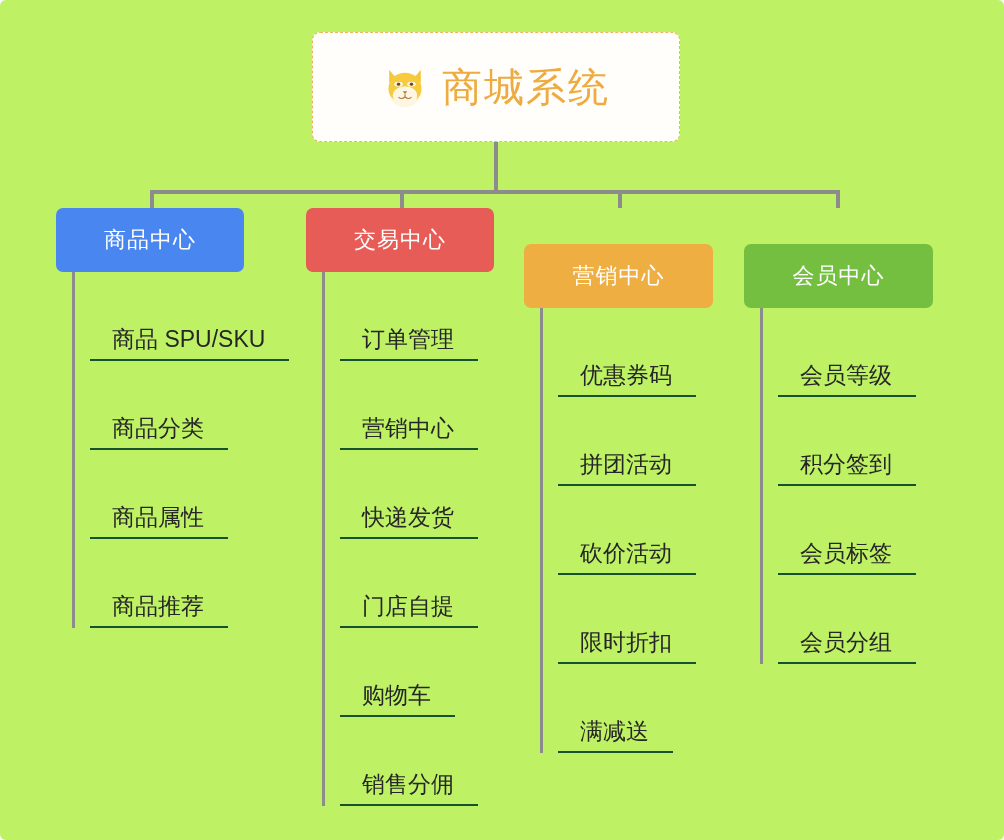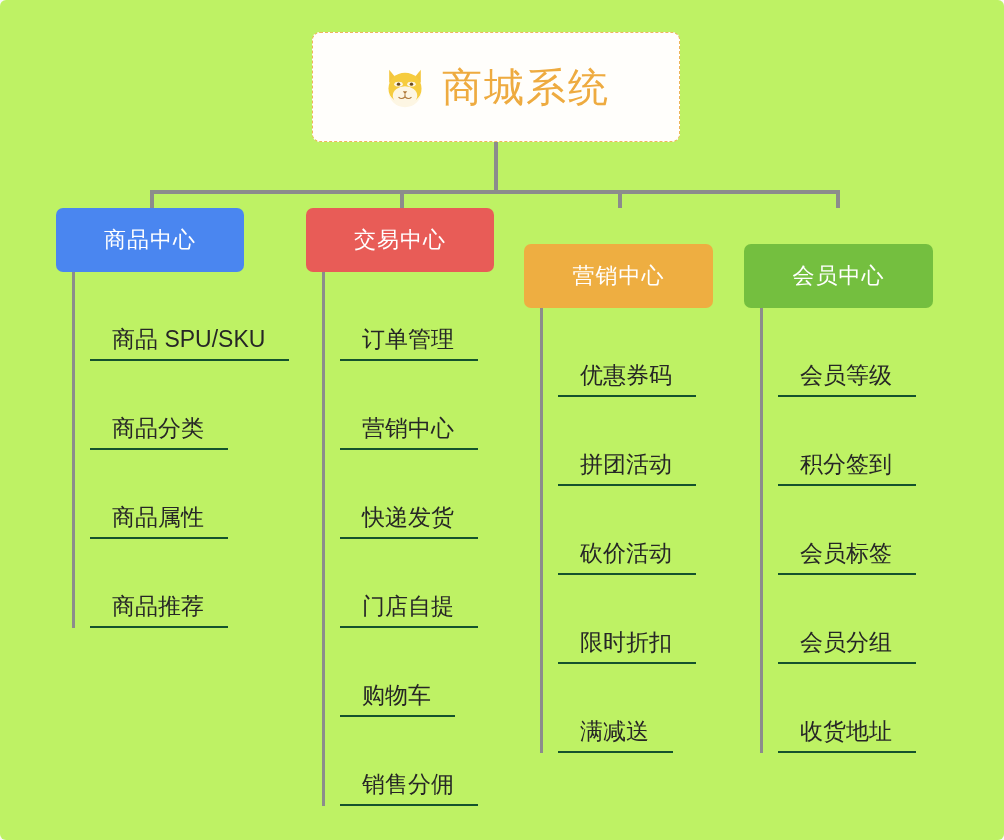--- a/index.html
+++ b/index.html
@@ -250,19 +250,16 @@
         </div>
       <div class="leaf">
           <span class="leaf-label">积分签到</span>
         </div>
       <div class="leaf">
           <span class="leaf-label">会员标签</span>
         </div>
       <div class="leaf">
           <span class="leaf-label">会员分组</span>
         </div>
-      <div class="leaf">
-          <span class="leaf-label">收货地址</span>
-        </div>
     </div>
   </div>
 
 </div>
 
 </body></html>

